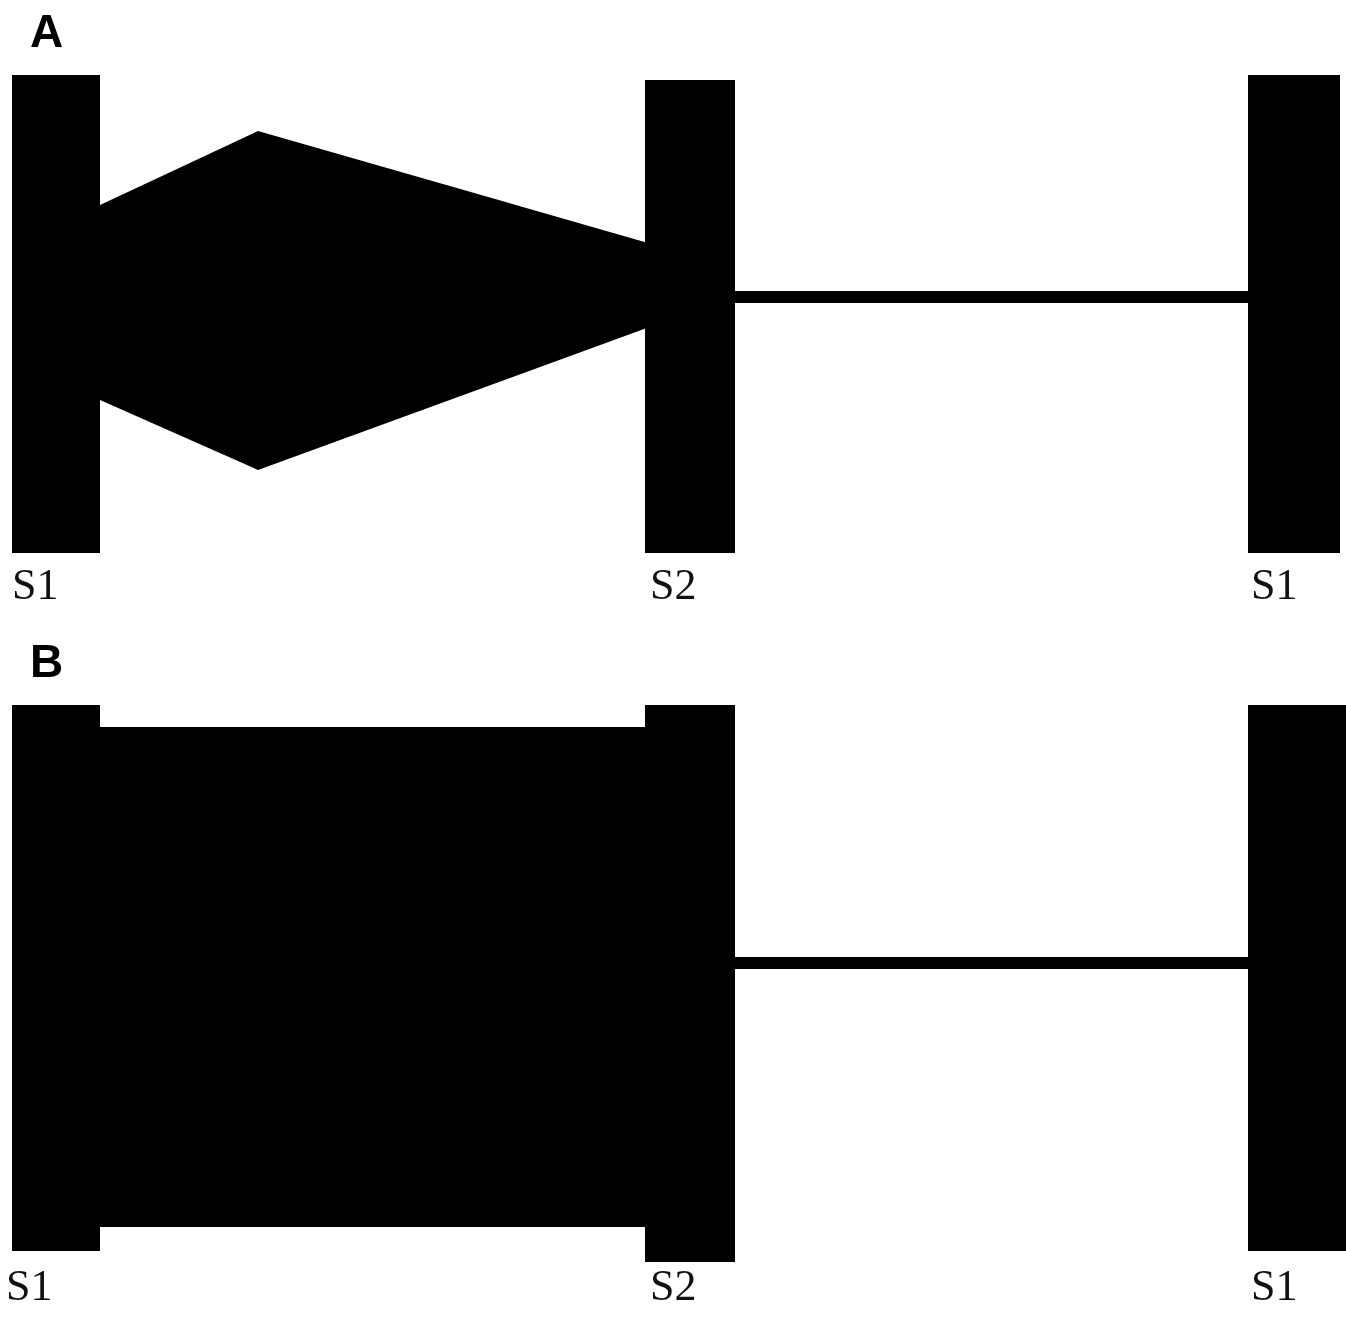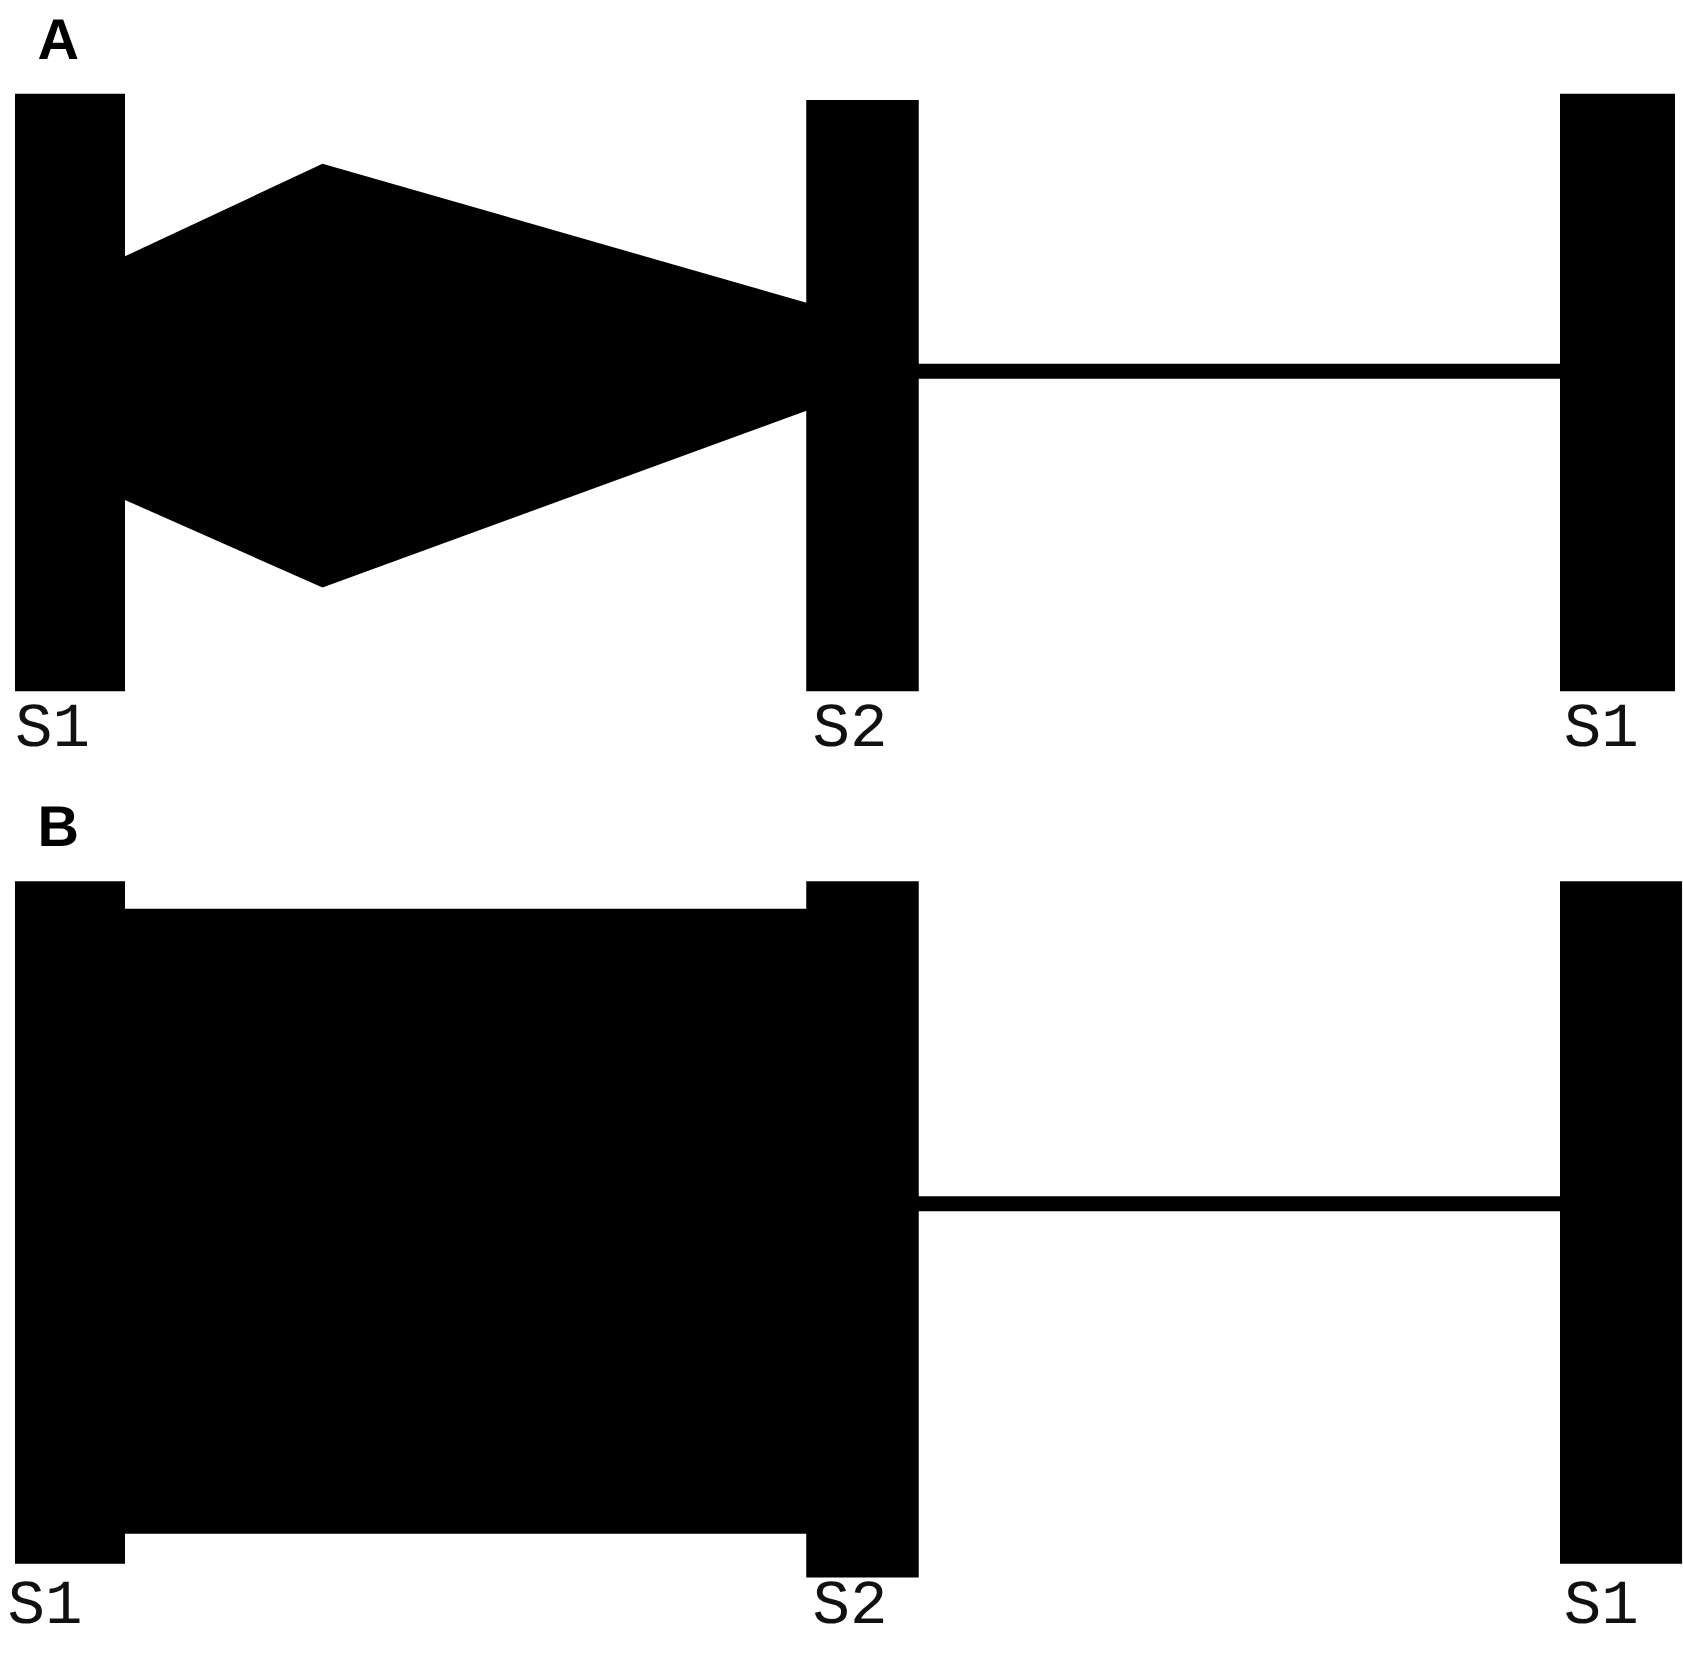--- a/index.html
+++ b/index.html
@@ -39,23 +39,23 @@
 
   .sankey-svg {
     position: absolute;
     left: 0;
     top: 0;
     display: block;
   }
 
   .node-label {
     position: absolute;
-    font-family: Liberation Mono, monospace;
+    font-family: Liberation Serif, serif;
     font-weight: normal;
-    font-size: 50px;
+    font-size: 44px;
     line-height: 44px;
     color: #111111;
     white-space: nowrap;
   }
 
   .top-haze {
     position: absolute;
     left: 0;
     top: 0;
     width: 1346px;

